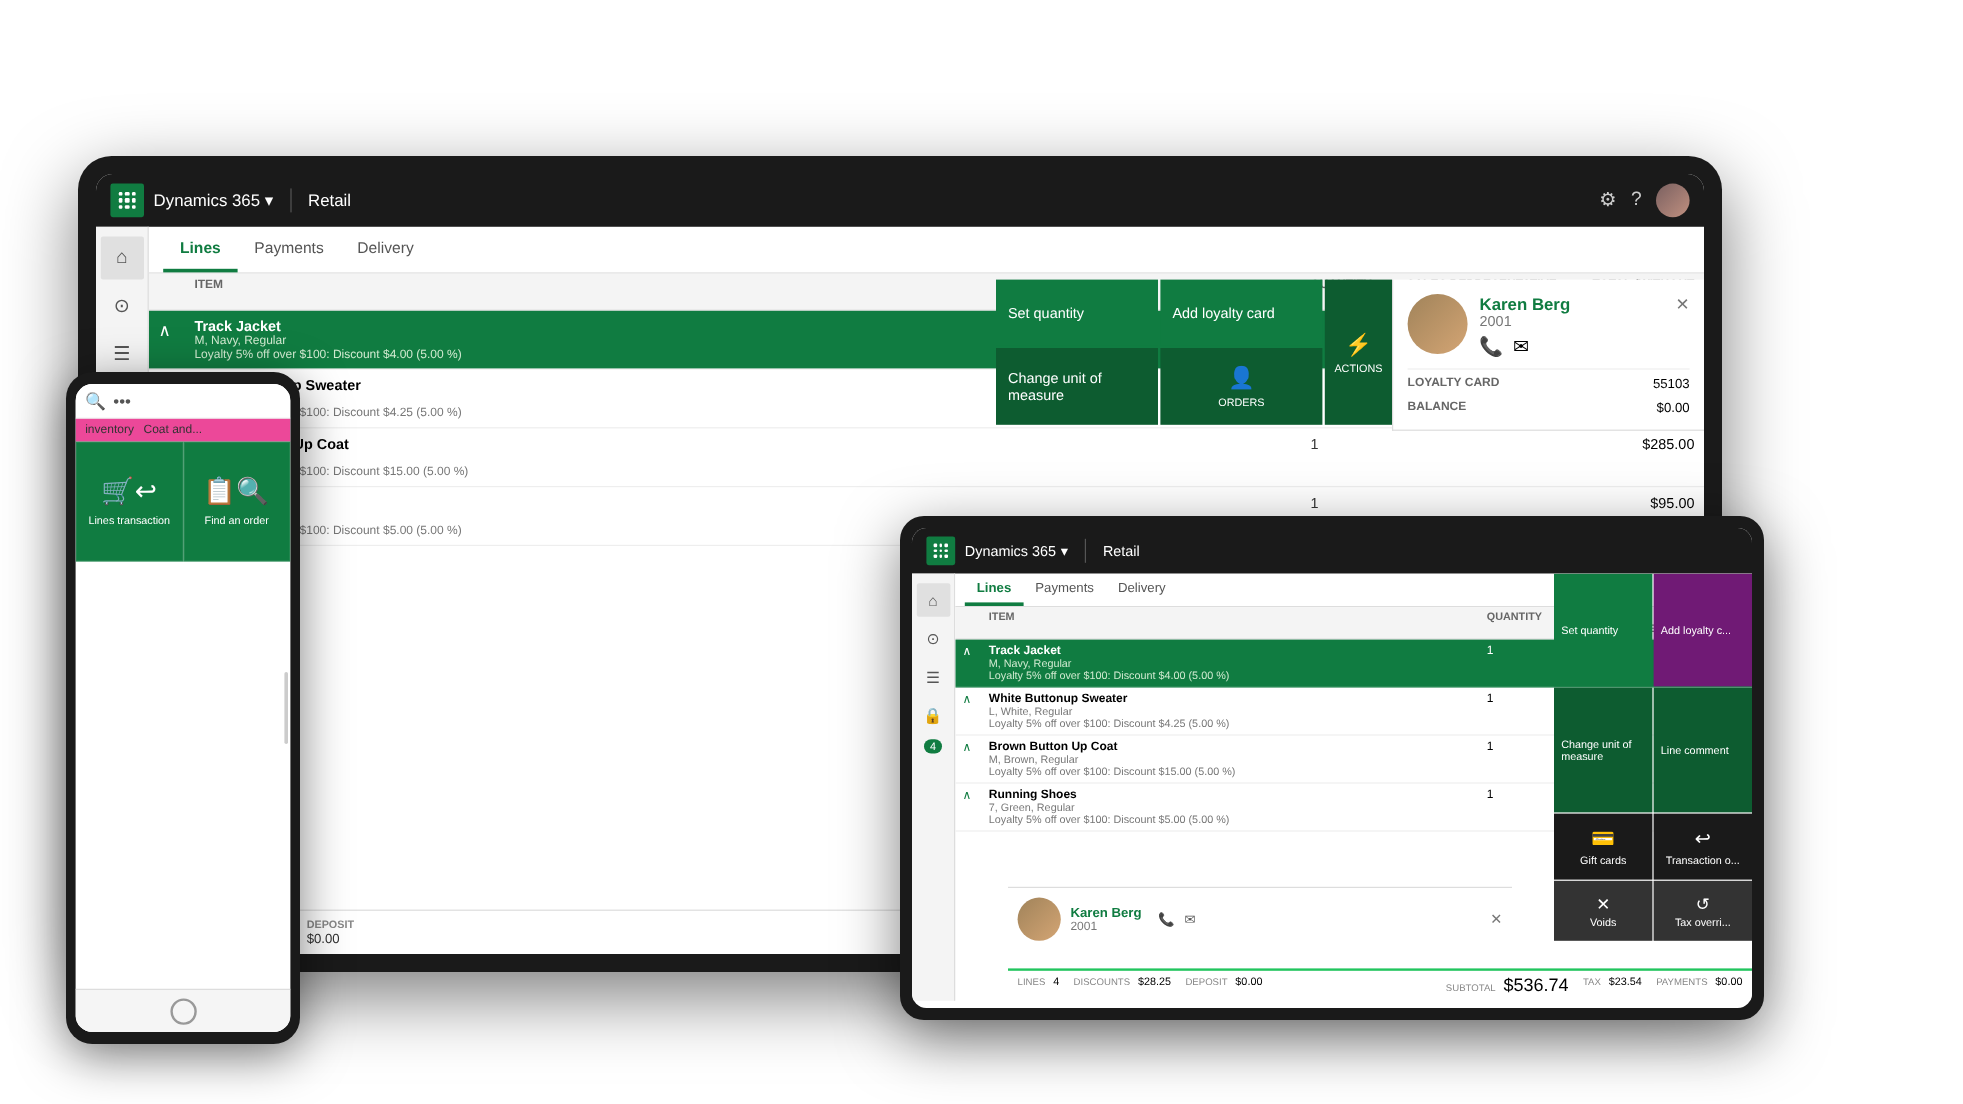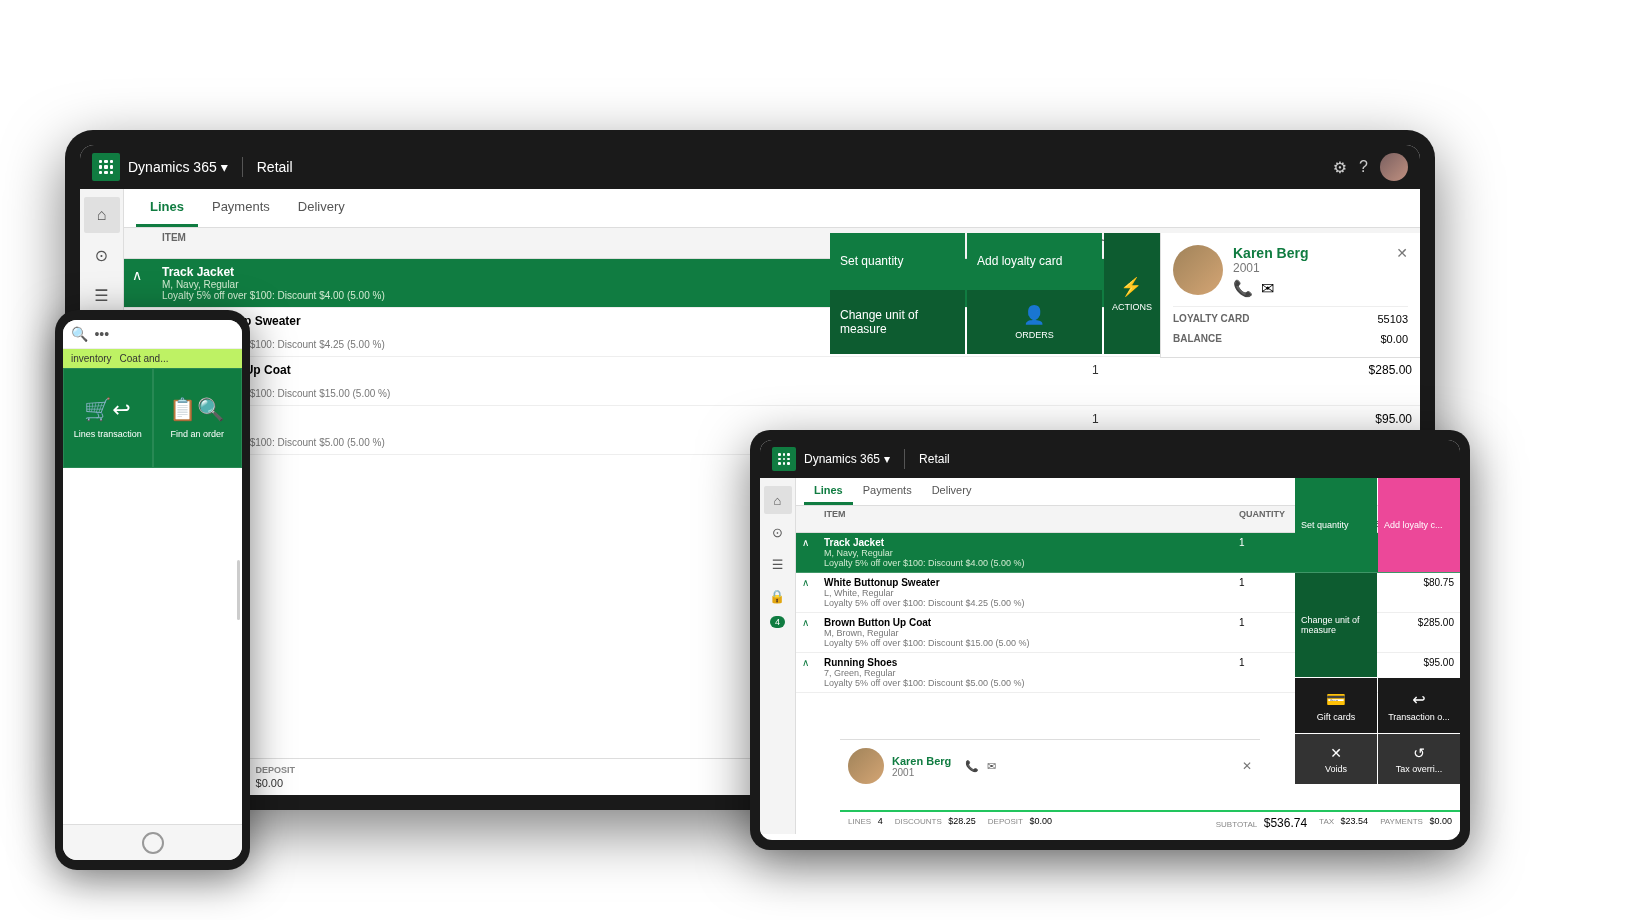--- a/index.html
+++ b/index.html
@@ -82,21 +82,21 @@
     .phone-menu-icon {
       font-size: 14px;
       color: #555;
     }
     .phone-nav-labels {
       display: flex;
       gap: 8px;
       font-size: 10px;
       color: #333;
       padding: 4px 8px;
-      background: #bef264;
+      background: #ec4899;
     }
     .phone-grid {
       display: grid;
       grid-template-columns: 1fr 1fr;
       gap: 0;
       padding: 0;
     }
     .phone-tile {
       background: #107c41;
       color: white;
@@ -785,22 +785,23 @@
             </div>
             <div style="font-size:10px;">1</div>
             <div></div>
             <div style="font-size:10px;text-align:right;">$95.00</div>
           </div>
         </div>
 
         <div style="position:absolute;right:0;top:0;bottom:50px;width:165px;display:flex;flex-direction:column;gap:1px;">
           <div style="display:grid;grid-template-columns:1fr 1fr;gap:1px;flex:1;">
             <div style="background:#107c41;color:white;padding:8px 6px;font-size:9px;font-weight:500;display:flex;align-items:center;cursor:pointer;">Set quantity</div>
-            <div style="background:#ec4899;color:white;padding:8px 6px;font-size:9px;font-weight:500;display:flex;align-items:center;cursor:pointer;overflow:hidden;">Add loyalty c...</div>
+            <div style="background:#701a75;color:white;padding:8px 6px;font-size:9px;font-weight:500;display:flex;align-items:center;cursor:pointer;overflow:hidden;">Add loyalty c...</div>
             <div style="background:#0d5c30;color:white;padding:8px 6px;font-size:9px;font-weight:500;display:flex;align-items:center;cursor:pointer;">Change unit of measure</div>
+            <div style="background:#0d5c30;color:white;padding:8px 6px;font-size:9px;font-weight:500;display:flex;align-items:center;cursor:pointer;">Line comment</div>
           </div>
           <div style="display:grid;grid-template-columns:1fr 1fr;gap:1px;">
             <div style="background:#1a1a1a;color:white;padding:8px 6px;font-size:9px;display:flex;flex-direction:column;align-items:center;justify-content:center;gap:3px;cursor:pointer;min-height:55px;">
               <span style="font-size:16px;">💳</span>
               <span>Gift cards</span>
             </div>
             <div style="background:#1a1a1a;color:white;padding:8px 6px;font-size:9px;display:flex;flex-direction:column;align-items:center;justify-content:center;gap:3px;cursor:pointer;min-height:55px;">
               <span style="font-size:16px;">↩</span>
               <span>Transaction o...</span>
             </div>
@@ -837,21 +838,21 @@
             <span style="text-transform:uppercase;font-size:8px;color:#888;">DISCOUNTS</span>
             <span style="margin-left:4px;font-size:9px;">$28.25</span>
           </div>
           <div>
             <span style="text-transform:uppercase;font-size:8px;color:#888;">DEPOSIT</span>
             <span style="margin-left:4px;font-size:9px;">$0.00</span>
           </div>
           <div style="flex:1;"></div>
           <div>
             <span style="text-transform:uppercase;font-size:8px;color:#888;">SUBTOTAL</span>
-            <span style="margin-left:4px;font-size:12px;">$536.74</span>
+            <span style="margin-left:4px;font-size:15px;">$536.74</span>
           </div>
           <div>
             <span style="text-transform:uppercase;font-size:8px;color:#888;">TAX</span>
             <span style="margin-left:4px;font-size:9px;">$23.54</span>
           </div>
           <div>
             <span style="text-transform:uppercase;font-size:8px;color:#888;">PAYMENTS</span>
             <span style="margin-left:4px;font-size:9px;">$0.00</span>
           </div>
         </div>

